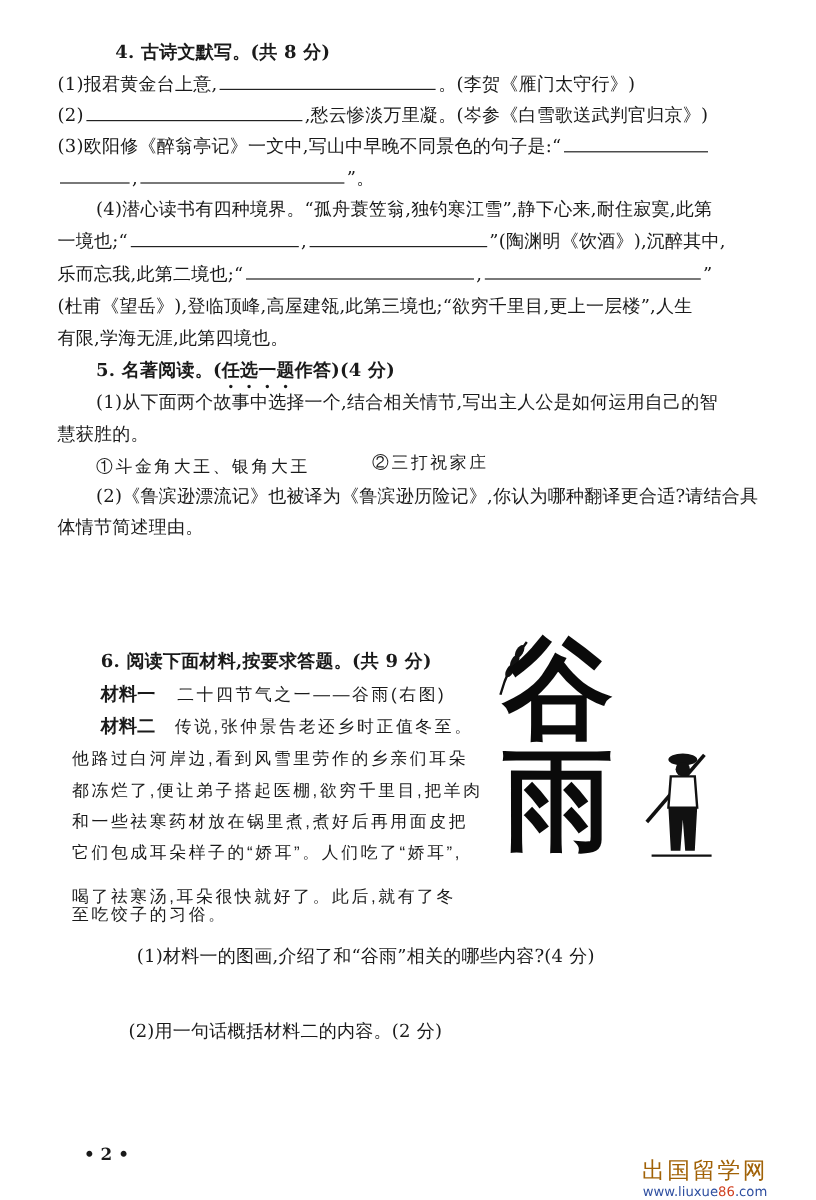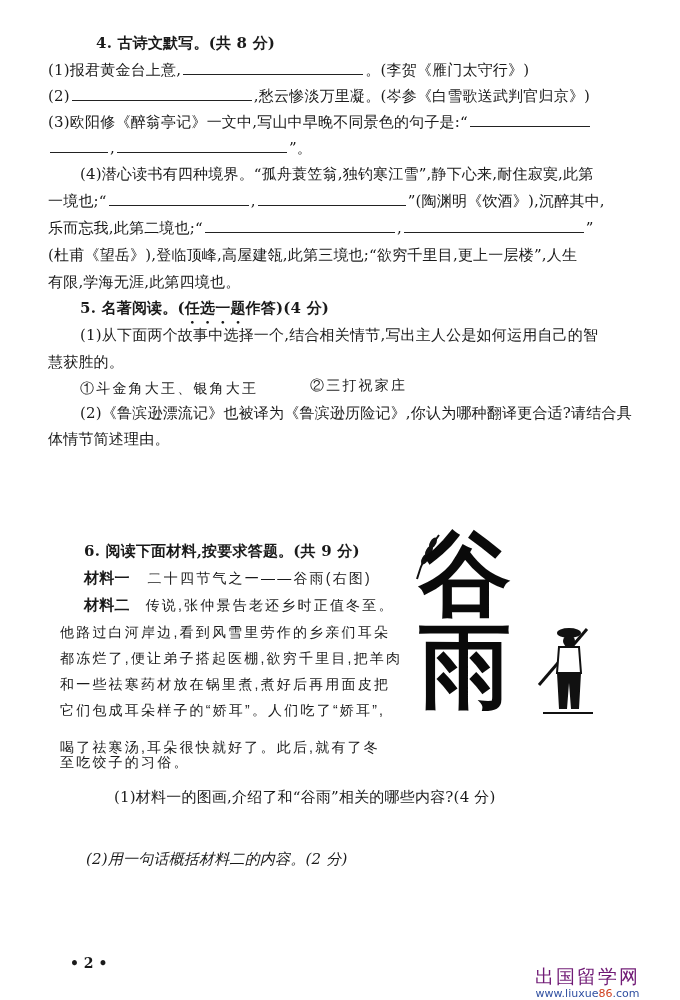--- a/index.html
+++ b/index.html
@@ -25,21 +25,21 @@
   .big-char {
     position: absolute; font-family: "DejaVu Sans", "Liberation Sans", sans-serif; font-weight: bold;
     font-size: 92px; line-height: 92px; color: #0a0a0a;
   }
   .custom { position: absolute; left: 128px; top: 0; font-size: 13px; line-height: 16px; color: #111; }
   .caption { position: absolute; left: 0; top: 182px; font-size: 13px; line-height: 17px; color: #111; white-space: nowrap; }
   .farmer { position: absolute; left: 130px; top: 100px; }
 
   .page-num { position: absolute; left: 70px; top: 955px; font-size: 14px; font-weight: bold; }
   .wm { position: absolute; right: 40px; top: 965px; text-align: center; font-family: "DejaVu Sans", "Liberation Sans", sans-serif; }
-  .wm-cn { font-size: 19px; color: #701a75; letter-spacing: 2px; line-height: 22px; }
+  .wm-cn { font-size: 19px; color: #a16207; letter-spacing: 2px; line-height: 22px; }
   .wm-url { font-size: 11px; color: #2f4fa0; line-height: 13px; }
   .wm-url .accent { color: #d04020; }
 </style>
 </head>
 <body>
 
 <div class="line bold" style="left:48px; top:33px;margin-left:48px;"><span>4. 古诗文默写。(共 8 分)</span></div>
 
 <div class="line" style="left:48px; top:60px;">
   <span>(1)报君黄金台上意,</span><span class="blank" style="width:180px;"></span><span>。(李贺《雁门太守行》)</span>
@@ -84,21 +84,21 @@
   <span class="bold">材料二</span><span style="display:inline-block;width:16px;"></span><span class="kai">传说,张仲景告老还乡时正值冬至。</span>
 </div>
 <div class="line kai" style="left:60px; top:622px;"><span>他路过白河岸边,看到风雪里劳作的乡亲们耳朵</span></div>
 <div class="line kai" style="left:60px; top:648px;"><span>都冻烂了,便让弟子搭起医棚,欲穷千里目,把羊肉</span></div>
 <div class="line kai" style="left:60px; top:674px;"><span>和一些祛寒药材放在锅里煮,煮好后再用面皮把</span></div>
 <div class="line kai" style="left:60px; top:700px;"><span>它们包成耳朵样子的“娇耳”。人们吃了“娇耳”,</span></div>
 <div class="line kai" style="left:60px; top:737px;"><span>喝了祛寒汤,耳朵很快就好了。此后,就有了冬</span></div>
 <div class="line kai" style="left:60px; top:752px;"><span>至吃饺子的习俗。</span></div>
 
 <div class="line" style="left:94px; top:787px;margin-left:20px;"><span>(1)材料一的图画,介绍了和“谷雨”相关的哪些内容?(4 分)</span></div>
-<div class="line" style="left:86px; top:849px;font-style:italic;"><span>(2)用一句话概括材料二的内容。(2 分)</span></div>
+<div class="line" style="left:107px; top:849px;"><span>(2)用一句话概括材料二的内容。(2 分)</span></div>
 
 <div class="illus">
   <svg width="30" height="50" style="position:absolute; left:8px; top:6px;">
     <path d="M4 48 Q10 25 26 4" stroke="#111" stroke-width="2" fill="none"></path>
     <ellipse cx="12" cy="28" rx="3" ry="6" fill="#111" transform="rotate(30 12 28)"></ellipse>
     <ellipse cx="16" cy="20" rx="3" ry="6" fill="#111" transform="rotate(30 16 20)"></ellipse>
     <ellipse cx="20" cy="12" rx="3" ry="6" fill="#111" transform="rotate(30 20 12)"></ellipse>
   </svg>
   <div class="big-char" style="left:14px; top:4px;">谷</div>
   <div class="big-char" style="left:14px; top:96px;">雨</div>

